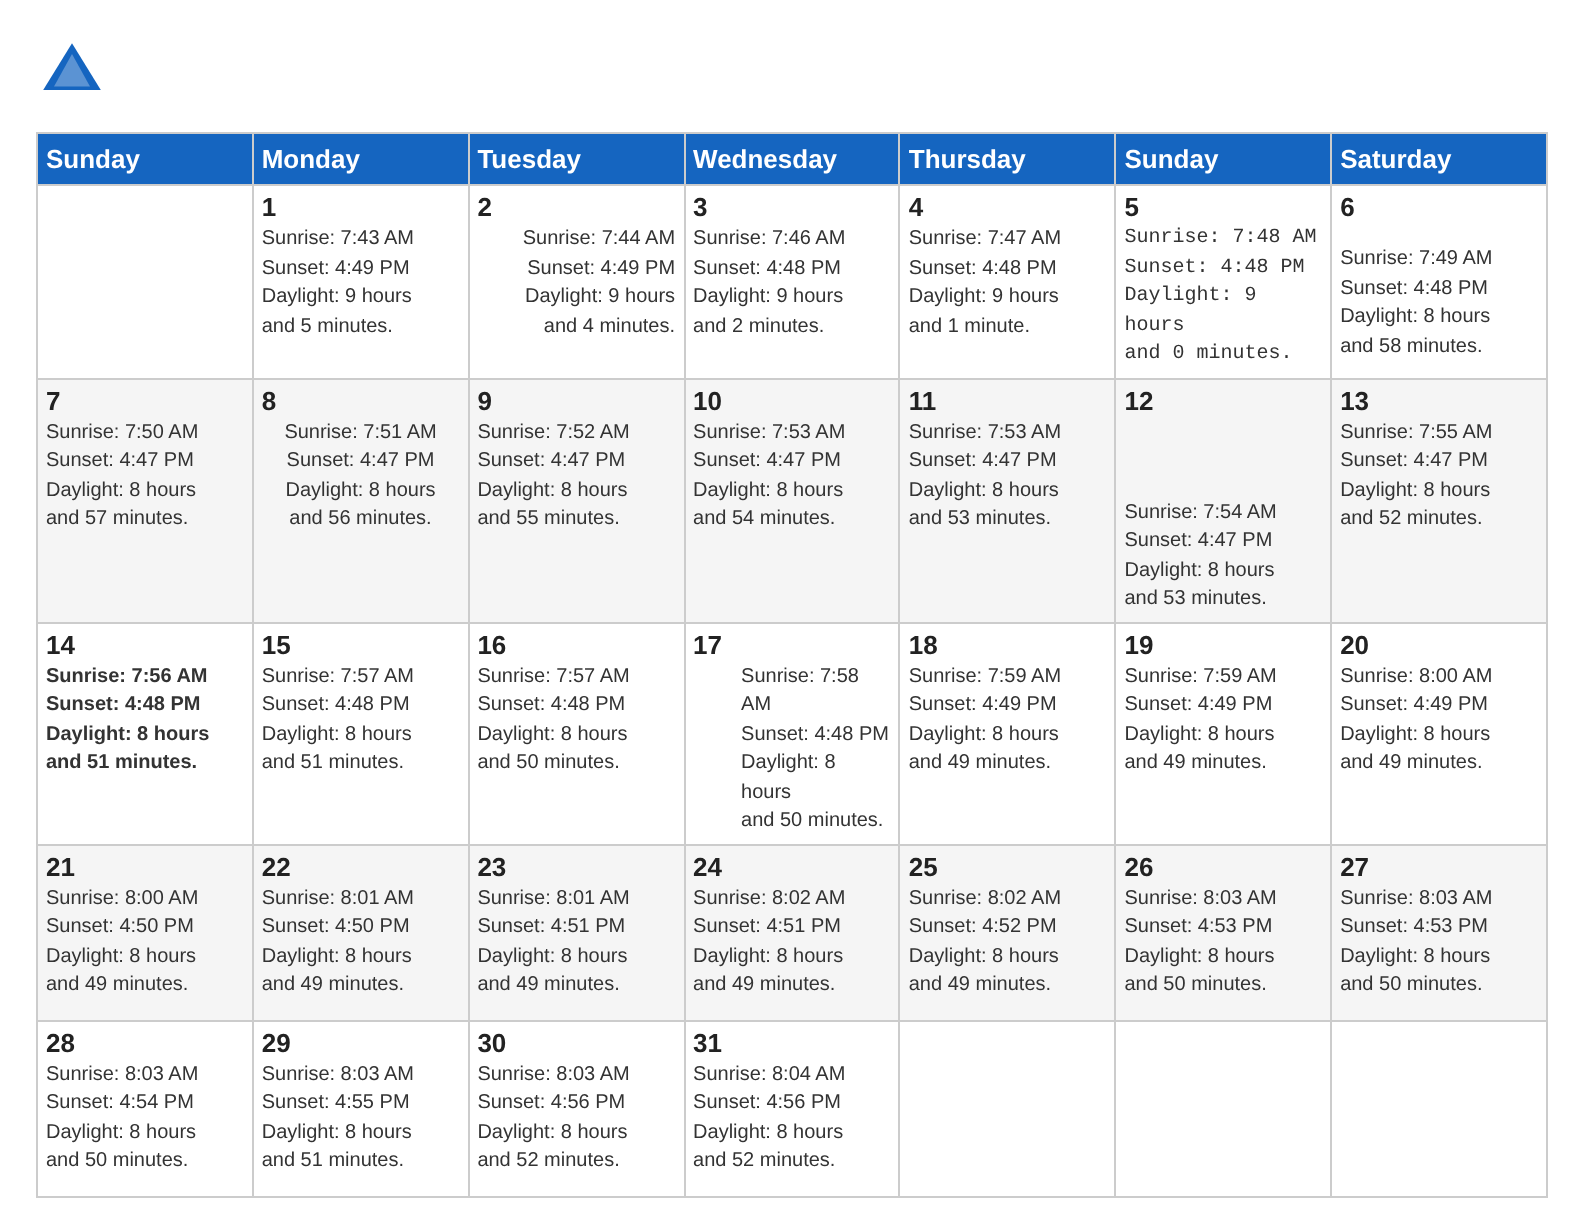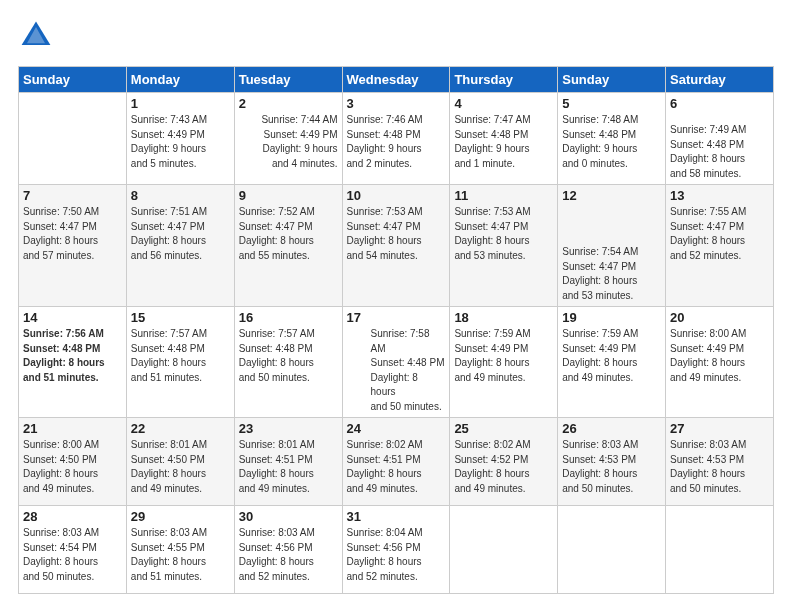--- a/index.html
+++ b/index.html
@@ -156,21 +156,21 @@
           </td>
           <td class="row-white">
             <span class="day-number">4</span>
             <div class="day-info" style="white-space: pre-line;">Sunrise: 7:47 AM
 Sunset: 4:48 PM
 Daylight: 9 hours
 and 1 minute.</div>
           </td>
           <td class="row-white">
             <span class="day-number">5</span>
-            <div class="day-info" style="white-space: pre-line;">Sunrise: 7:48 AM
+            <div class="day-info" style="white-space: pre-line; font-family: Liberation Mono, monospace;">Sunrise: 7:48 AM
 Sunset: 4:48 PM
 Daylight: 9 hours
 and 0 minutes.</div>
           </td>
           <td class="row-white">
             <span class="day-number">6</span>
             <div class="day-info" style="white-space: pre-line; margin-top: 12px;">Sunrise: 7:49 AM
 Sunset: 4:48 PM
 Daylight: 8 hours
 and 58 minutes.</div>
@@ -179,21 +179,21 @@
         <tr>
           <td class="row-shade">
             <span class="day-number">7</span>
             <div class="day-info" style="white-space: pre-line;">Sunrise: 7:50 AM
 Sunset: 4:47 PM
 Daylight: 8 hours
 and 57 minutes.</div>
           </td>
           <td class="row-shade">
             <span class="day-number">8</span>
-            <div class="day-info" style="white-space: pre-line;">Sunrise: 7:51 AM
+            <div class="day-info" style="white-space: pre-line; text-align: center;">Sunrise: 7:51 AM
 Sunset: 4:47 PM
 Daylight: 8 hours
 and 56 minutes.</div>
           </td>
           <td class="row-shade">
             <span class="day-number">9</span>
             <div class="day-info" style="white-space: pre-line;">Sunrise: 7:52 AM
 Sunset: 4:47 PM
 Daylight: 8 hours
 and 55 minutes.</div>

